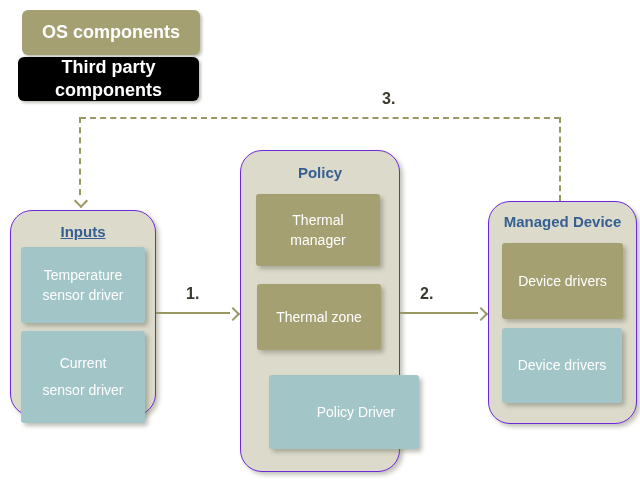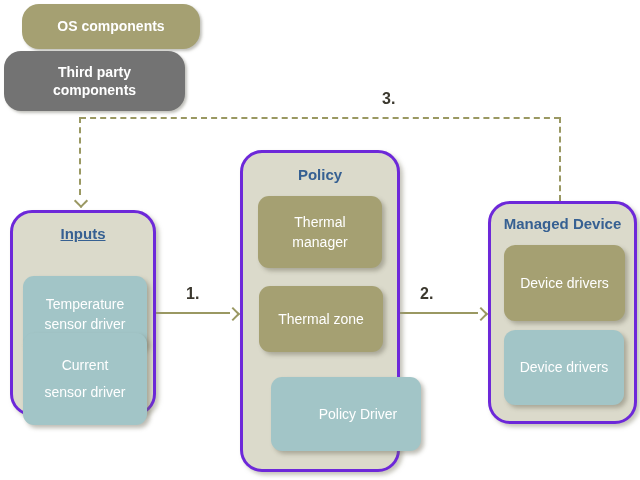--- a/index.html
+++ b/index.html
@@ -3,57 +3,58 @@
 <meta charset="utf-8">
 <style>
   html,body { margin:0; padding:0; background:#ffffff; }
   .canvas {
     position:relative; width:640px; height:480px; background:#ffffff;
     font-family:"Liberation Sans", sans-serif; overflow:hidden;
   }
 
   
   .legend-box {
-    position:absolute; border-radius:17px; color:#ffffff;
+    position:absolute; border-radius:6px; color:#ffffff;
     display:flex; align-items:center; justify-content:center; text-align:center;
-    font-size:14px; font-weight:600; line-height:1.3; white-space:pre-line;
+    font-size:18px; font-weight:600; line-height:1.3; white-space:pre-line;
     box-shadow:2px 2px 3px rgba(140,140,130,.55);
+    margin-top:6px;
   }
   .legend-os    { left:22px; top:4px;  width:178px; height:45px; background:#a5a072; }
-  .legend-third { left:4px; top:51px; width:181px; height:60px; background:#737373; }
+  .legend-third { left:18px; top:51px; width:181px; height:44px; background:#000000; }
 
   
   .container {
-    position:absolute; background:#dbdacb; border:3px solid #6d28d9;
+    position:absolute; background:#dbdacb; border:1px solid #6d28d9;
     border-radius:22px; box-shadow:3px 3px 4px rgba(150,148,130,.55);
     box-sizing:border-box;
   }
   .container-inputs  { left:10px;  top:210px; width:146px; height:206px; }
   .container-policy  { left:240px; top:150px; width:160px; height:322px; }
   .container-managed { left:488px; top:201px; width:149px; height:223px; }
 
   .container-title {
     position:absolute; left:0; right:0; text-align:center;
     color:#366092; font-size:15px; font-weight:600;
   }
   .container-inputs  .container-title { top:12px;text-decoration:underline; }
   .container-policy  .container-title { top:13px; }
   .container-managed .container-title { top:11px; }
 
   
   .node {
-    position:absolute; border-radius:11px; color:#ffffff;
+    position:absolute; border-radius:3px; color:#ffffff;
     display:flex; align-items:center; justify-content:center; text-align:center;
     font-size:14px; line-height:1.45; white-space:pre-line;
     box-shadow:3px 3px 4px rgba(110,108,90,.45);
   }
   .node.os    { background:#a5a072; }
   .node.third { background:#a2c5c7; }
 
-  .node-temp    { left:10px; top:36px;  width:124px; height:76px;margin-top:27px; }
+  .node-temp    { left:10px; top:36px;  width:124px; height:76px; }
   .node-current { left:10px; top:120px; width:124px; height:92px; line-height:1.9; }
 
   .node-thermal-manager { left:15px; top:43px;  width:124px; height:72px; }
   .node-thermal-zone    { left:16px; top:133px; width:124px; height:66px; }
   .node-policy-driver   { left:28px; top:224px; width:126px; height:74px;padding-left:24px; }
 
   .node-device-os    { left:13px; top:41px;  width:121px; height:76px; }
   .node-device-third { left:13px; top:126px; width:120px; height:75px; }
 
   

